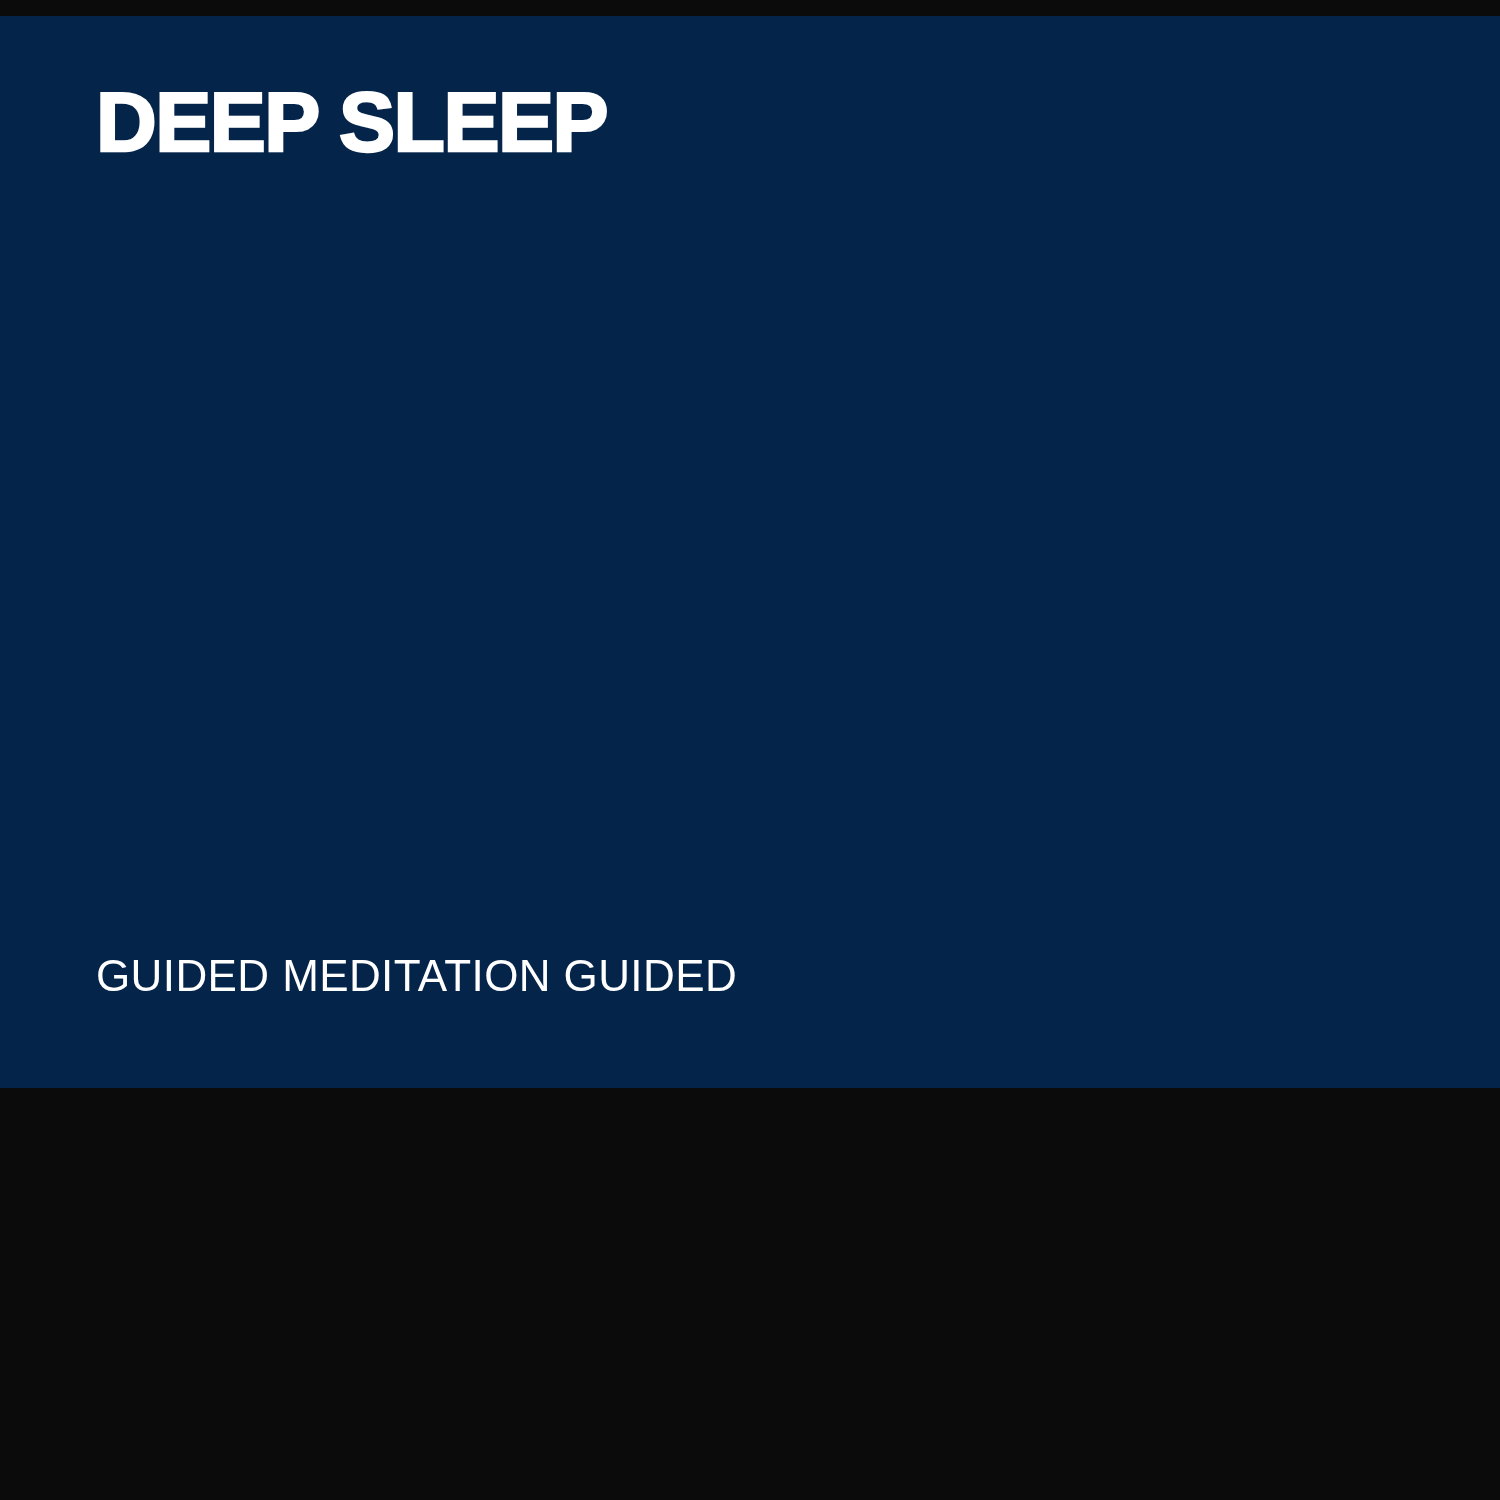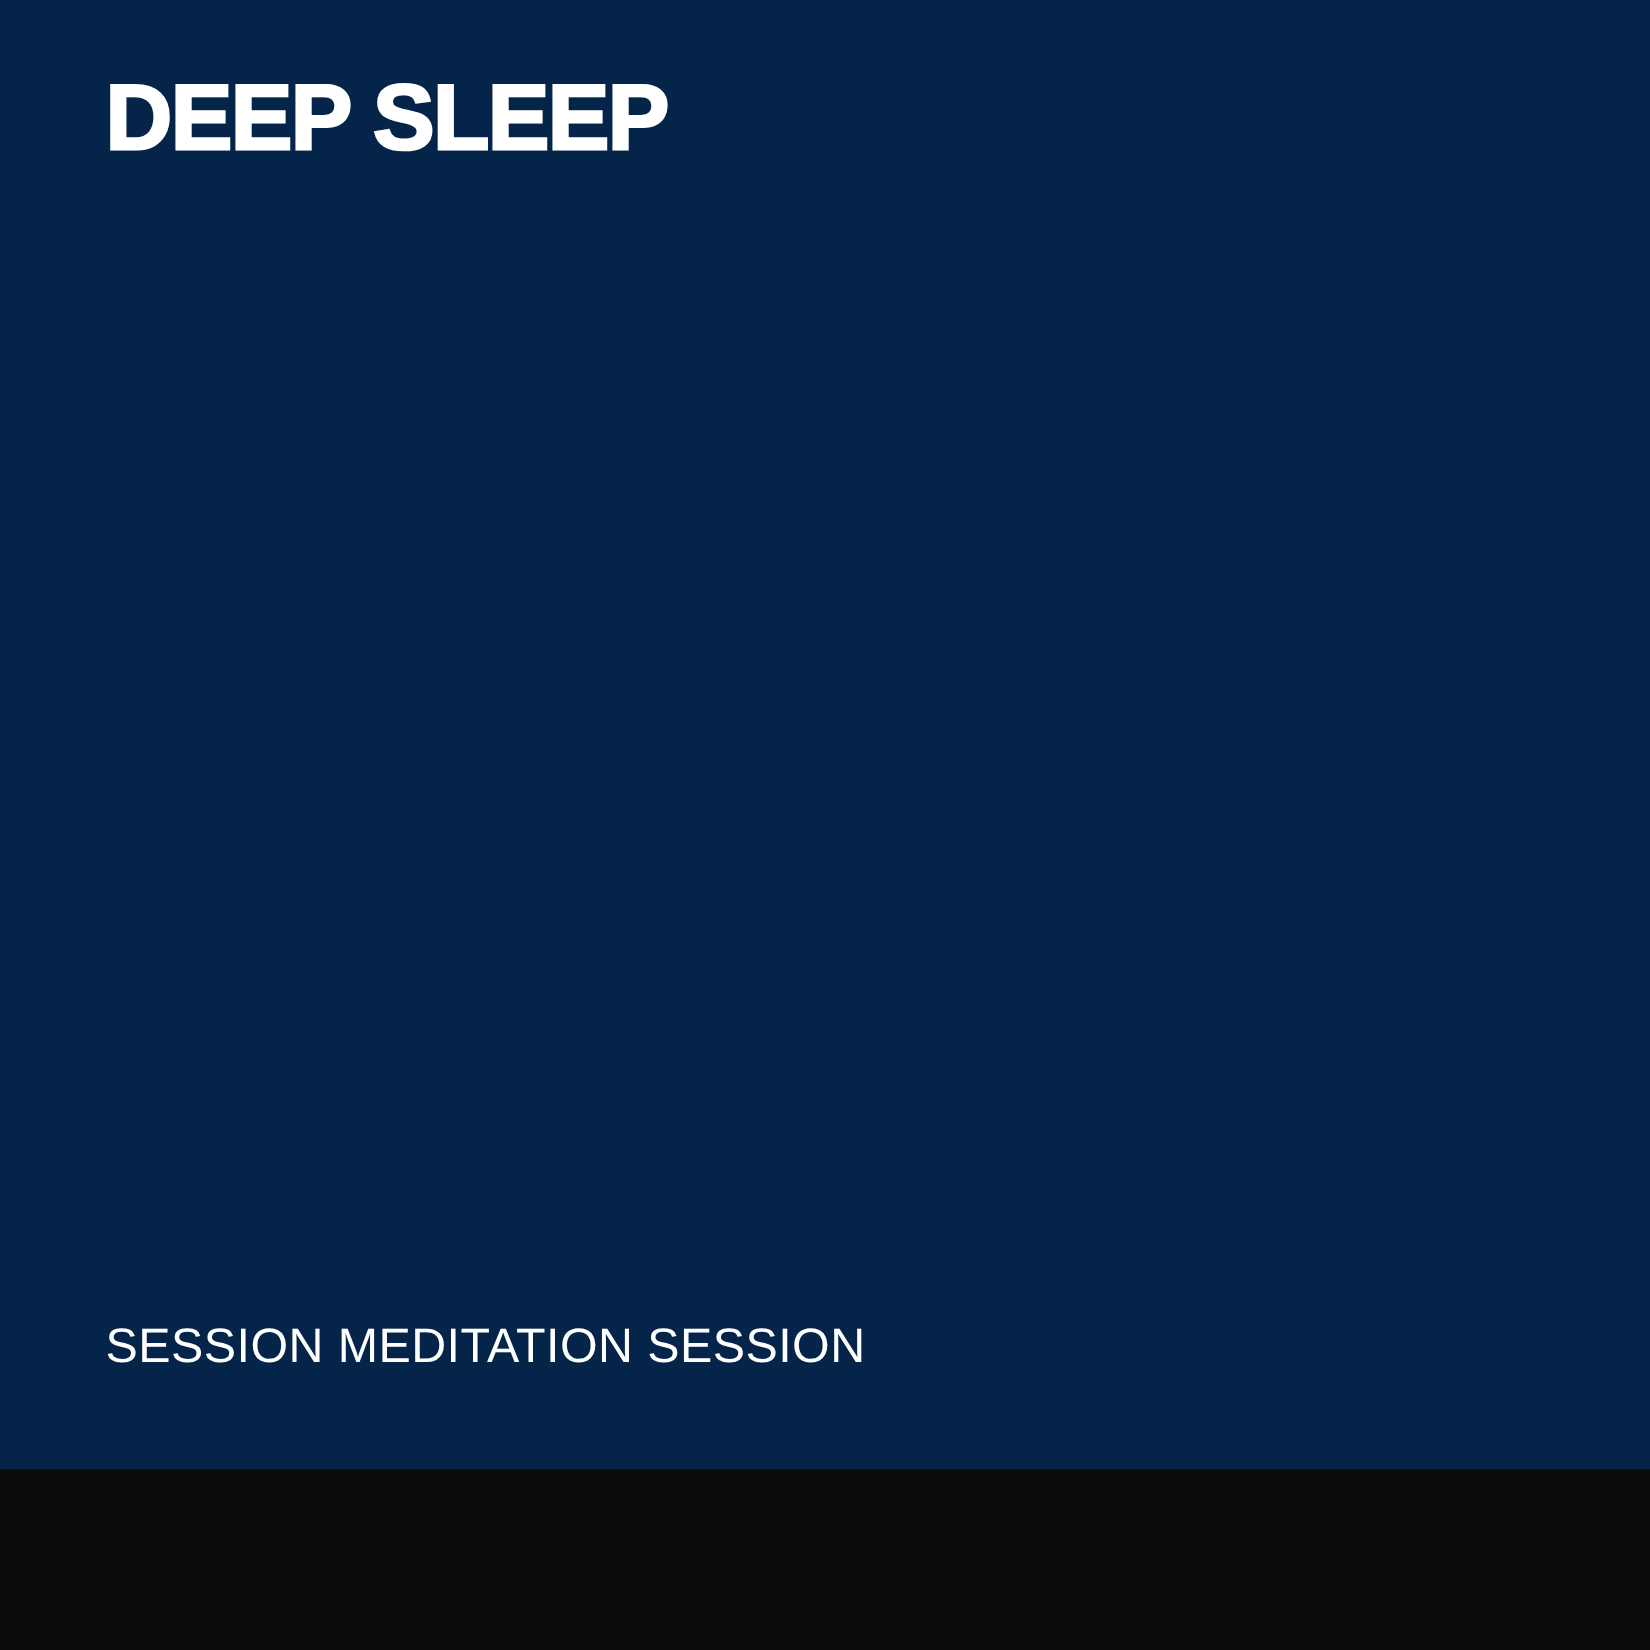--- a/index.html
+++ b/index.html
@@ -5,24 +5,25 @@
 <style>
   html, body {
     margin: 0;
     padding: 0;
     background: #0b0b0b;
   }
 
   .canvas {
     position: relative;
     width: 1500px;
-    height: 1336px;
+    height: 1072px;
     overflow: hidden;
     background: #042449;
     font-family: "Liberation Sans", "DejaVu Sans", sans-serif;
+    margin-top: 16px;
     -webkit-font-smoothing: antialiased;
   }
 
   
   .title-block {
     position: absolute;
     left: 96px;
     top: 64px;
     width: 1200px;
   }
@@ -63,16 +64,16 @@
 </head>
 <body>
 
 <div class="canvas">
 
   <div class="title-block">
     <h1 class="cover-title">DEEP SLEEP</h1>
   </div>
 
   <div class="subtitle-block">
-    <p class="cover-subtitle">SESSION MEDITATION SESSION</p>
+    <p class="cover-subtitle">GUIDED MEDITATION GUIDED</p>
   </div>
 
 </div>
 
 </body></html>

